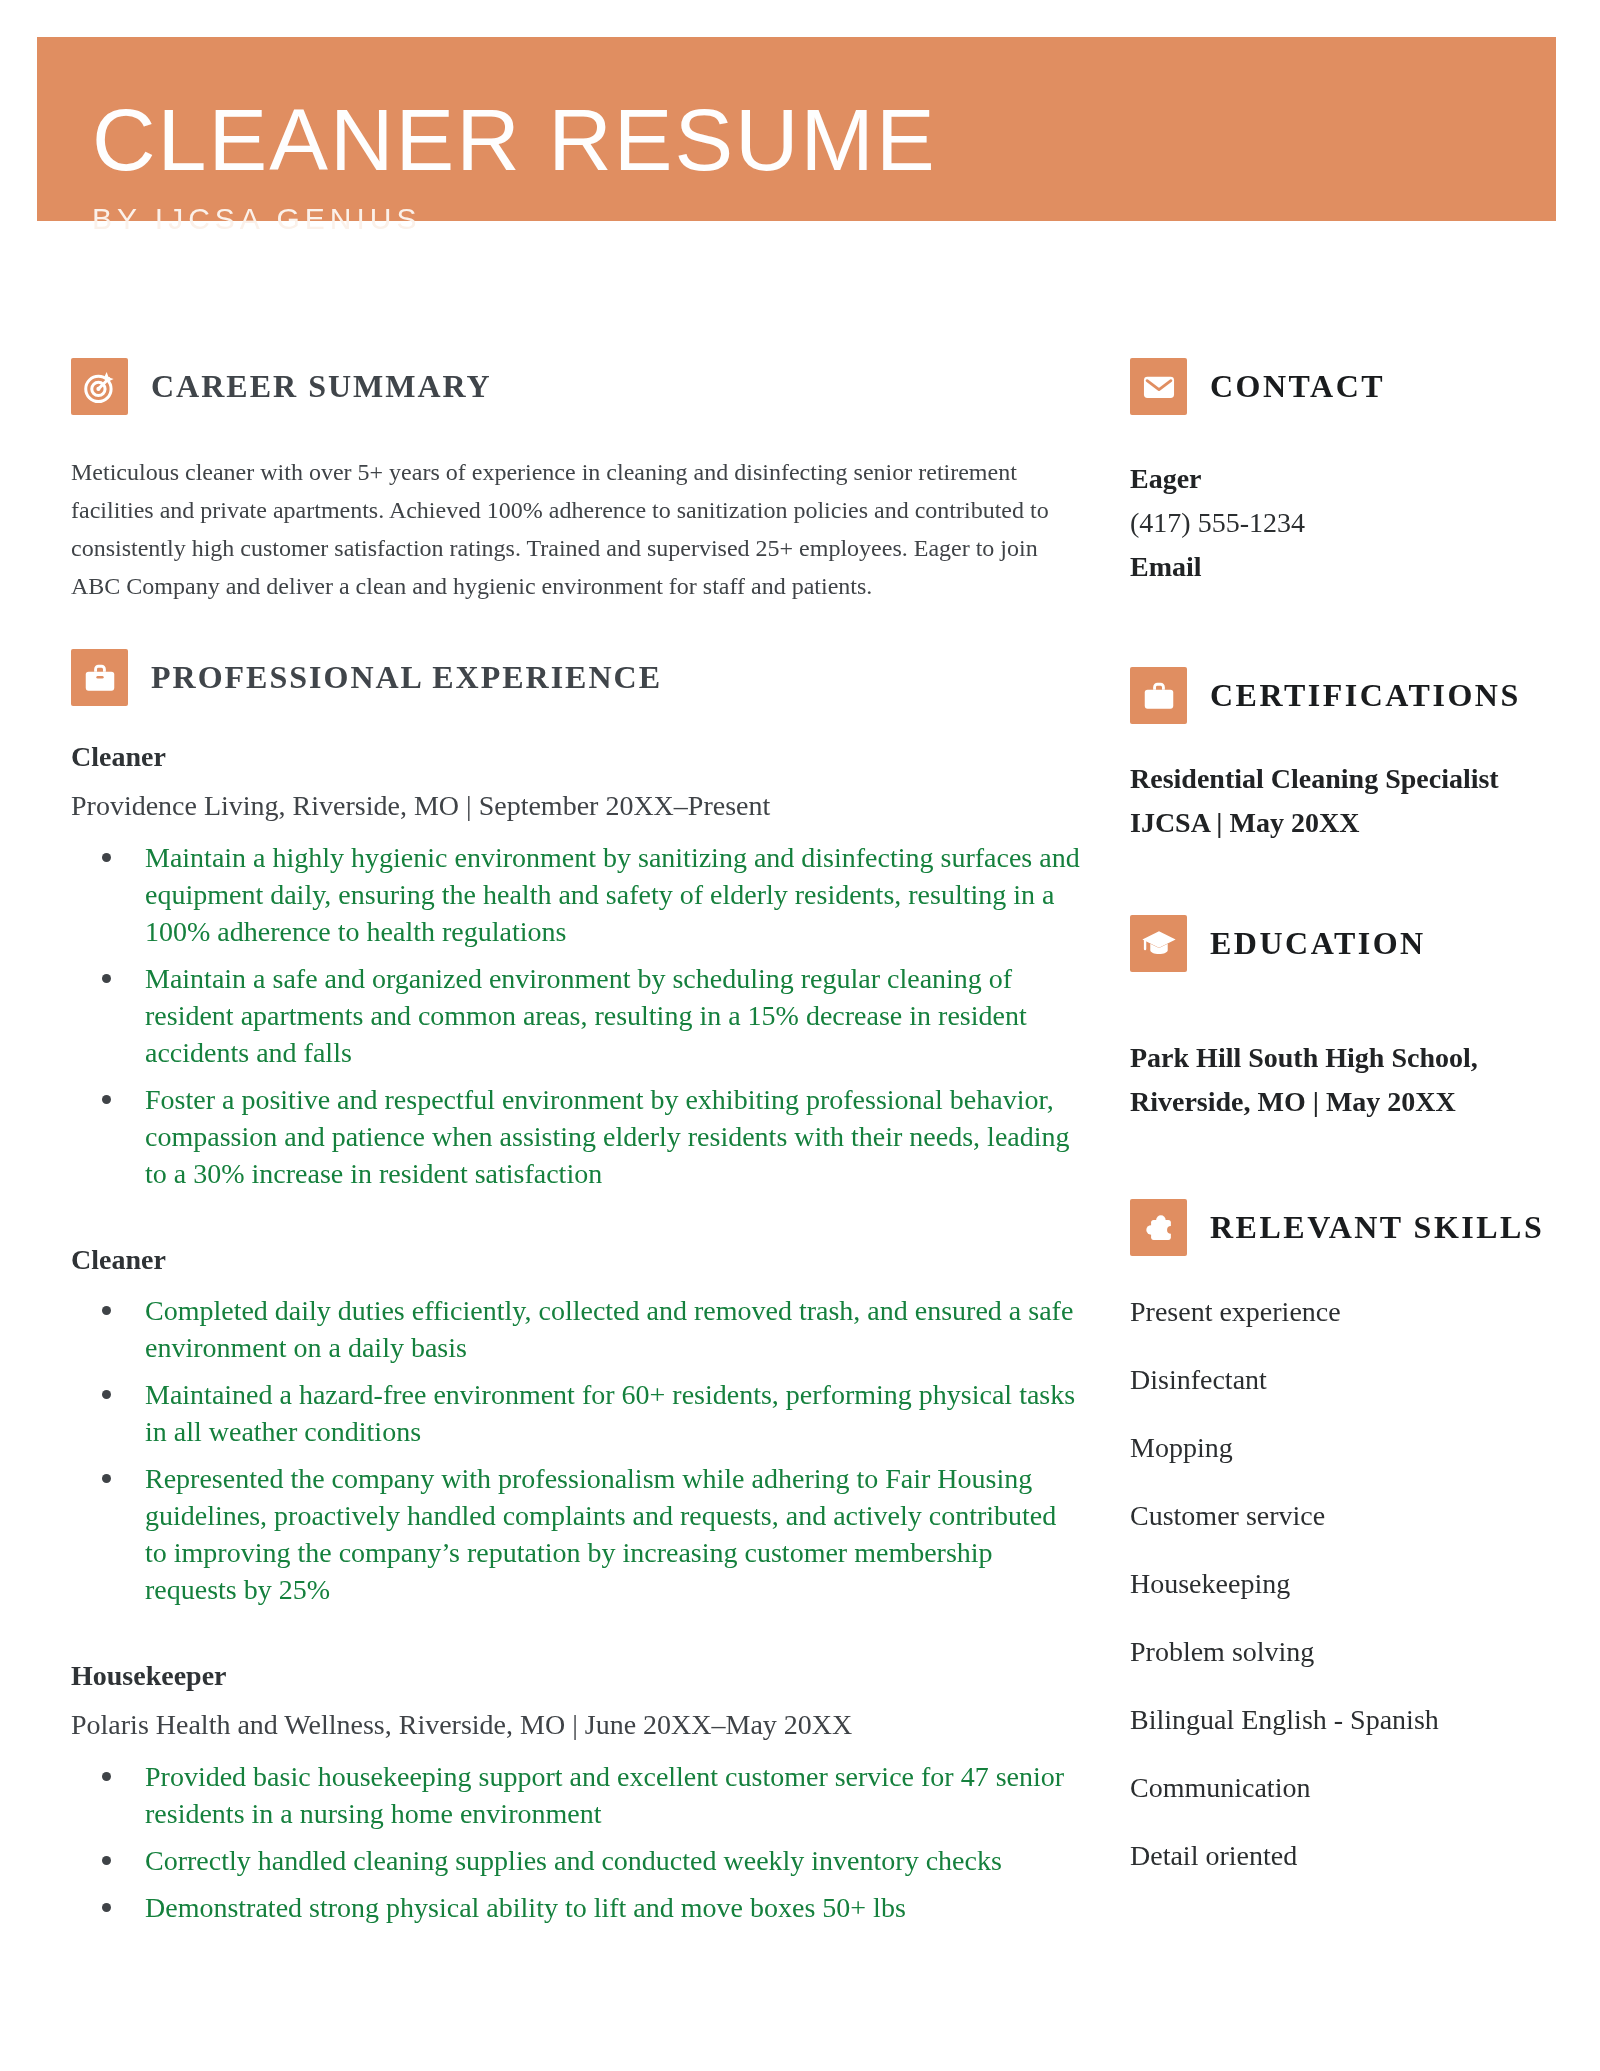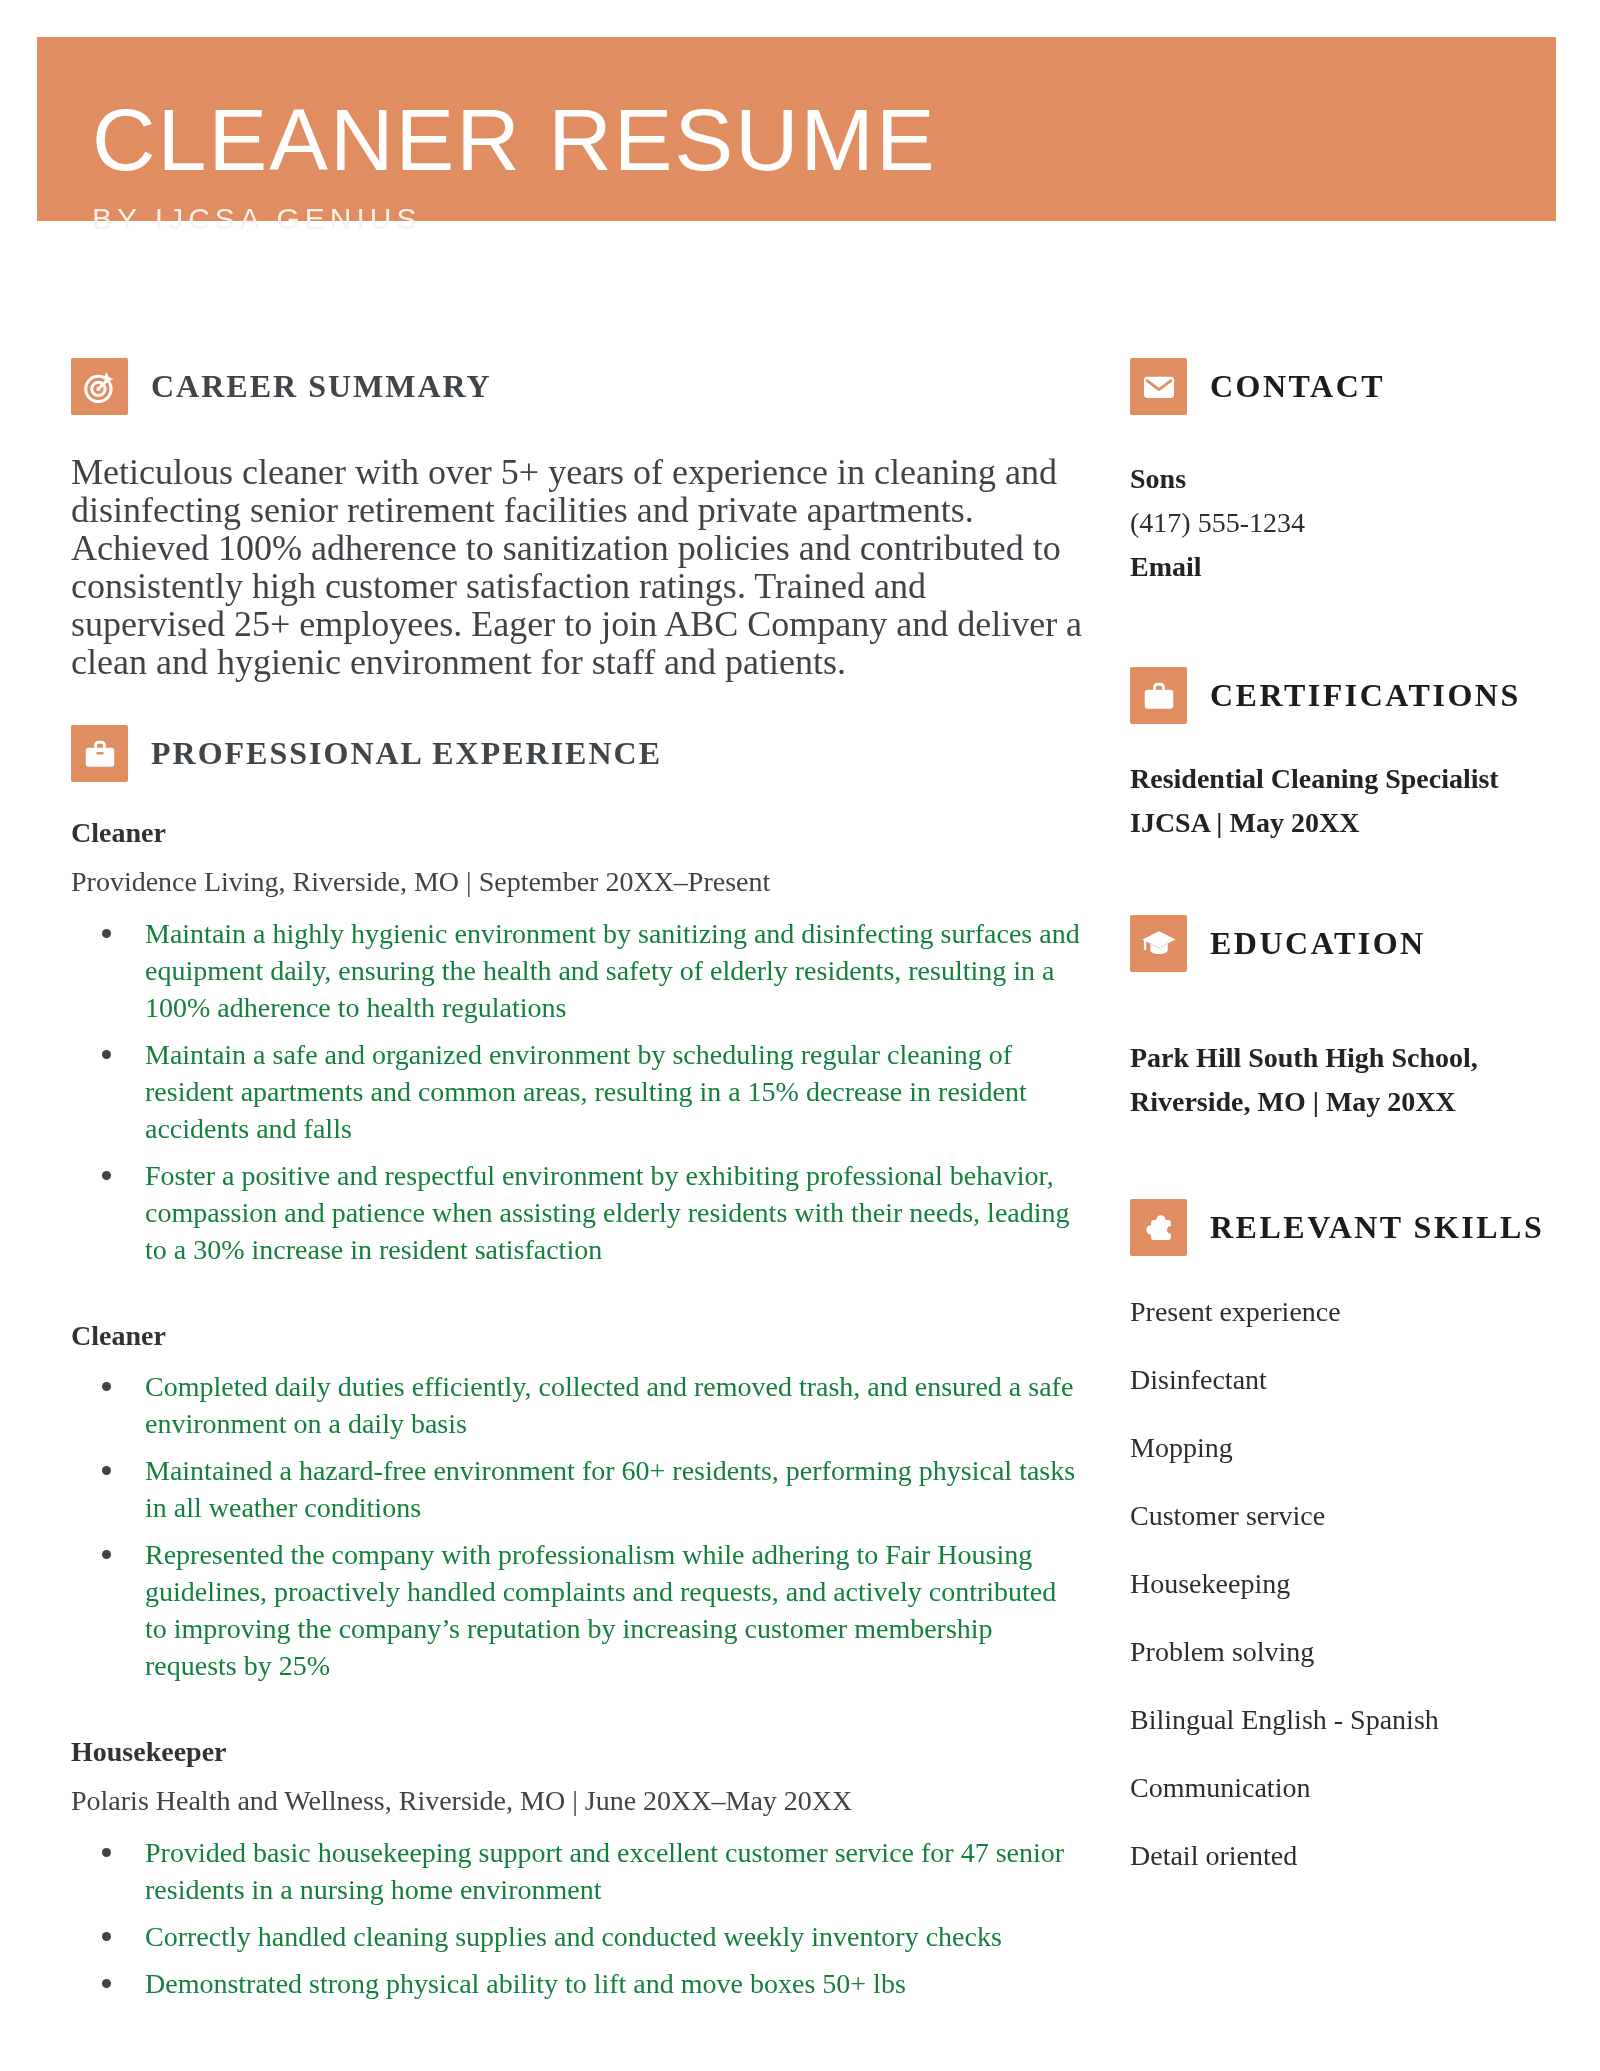--- a/index.html
+++ b/index.html
@@ -37,21 +37,21 @@
   }
   .icon-box svg { width:38px; height:38px; display:block; }
   .h-left {
     font-size:32px; font-weight:bold; letter-spacing:2px; color:#40454A;
   }
   .h-right {
     font-size:32px; font-weight:bold; letter-spacing:2.5px; color:#1A1C1E;
   }
   
   .summary-text {
-    margin-top:38px; font-size:36px; line-height:38px; color:#3F4347;
+    margin-top:38px; font-size:24px; line-height:38px; color:#3F4347;
   }
   .sec-experience { margin-top:44px; }
   .job-title { font-size:28px; font-weight:bold; color:#2F3336; line-height:36px; }
   .job1 .job-title { margin-top:33px; }
   .job2, .job3 { margin-top:50px; }
   .job-meta { margin-top:12px; font-size:28px; color:#3F4347; line-height:38px; }
   .job-bullets { list-style:none; margin-top:14px; }
   .job-bullets li {
     position:relative; padding-left:74px; font-size:28px; line-height:37px;
     color:#15803d; margin-bottom:10px; max-width:1010px;
@@ -157,21 +157,21 @@
         <div class="sec-header">
           <span class="icon-box">
             <svg viewBox="0 0 24 24" fill="none">
               <rect x="2.5" y="5.5" width="19" height="13.5" rx="2.2" fill="#fff"></rect>
               <path d="M4.5 8 l7.5 5.6 7.5-5.6" stroke="#E08E61" stroke-width="1.8" fill="none" stroke-linecap="round" stroke-linejoin="round"></path>
             </svg>
           </span>
           <h2 class="h-right">CONTACT</h2>
         </div>
         <div class="contact-body">
-          <p class="lbl">Sons</p>
+          <p class="lbl">Eager</p>
           <p class="val">(417) 555-1234</p>
           <p class="lbl">Email</p>
         </div>
       </section>
 
       <section class="sec-cert">
         <div class="sec-header">
           <span class="icon-box">
             <svg viewBox="0 0 24 24" fill="none">
               <rect x="3" y="8" width="18" height="12" rx="1.8" fill="#fff"></rect>

